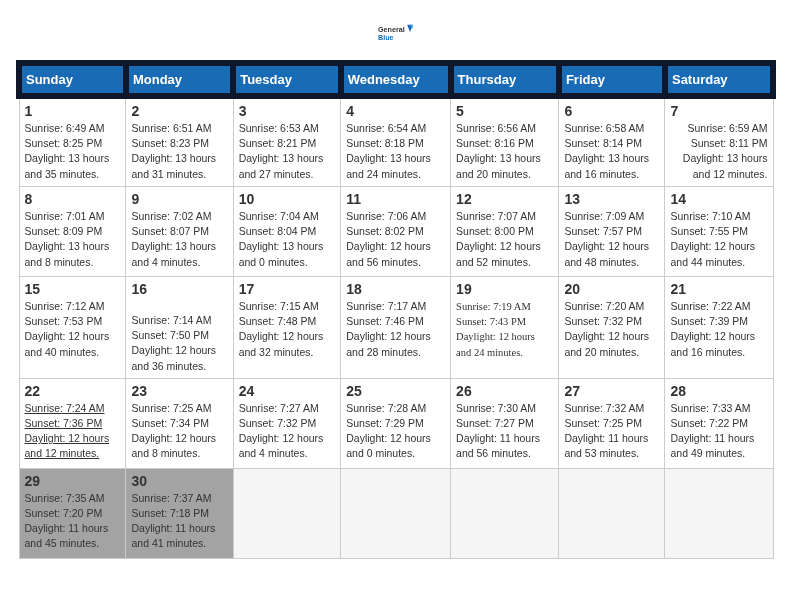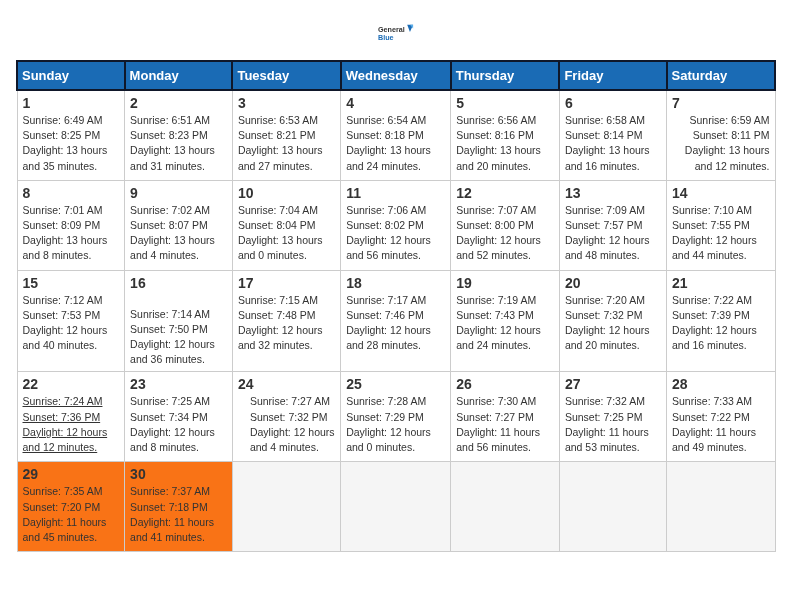--- a/index.html
+++ b/index.html
@@ -42,32 +42,32 @@
       border-collapse: collapse;
       font-size: 11px;
     }
     thead th {
       background: #1a6bb5;
       color: #fff;
       padding: 6px 4px;
       text-align: left;
       font-size: 13px;
       font-weight: bold;
-      border: 2px solid #0f172a;
+      border: 6px solid #0f172a;
     }
     tbody td {
       border: 1px solid #ccc;
       vertical-align: top;
       padding: 4px 5px;
       height: 90px;
       width: 113px;
       background: #fff;
     }
     tbody tr:last-child td {
-      background: #f97316;
+      background: #a3a3a3;
     }
     .day-num {
       font-size: 14px;
       font-weight: bold;
       color: #333;
       display: block;
       margin-bottom: 2px;
     }
     .day-info {
       color: #333;
@@ -235,21 +235,21 @@
         </td>
         <td>
           <span class="day-num">18</span>
           <div class="day-info" style="white-space: pre-line;">Sunrise: 7:17 AM
 Sunset: 7:46 PM
 Daylight: 12 hours
 and 28 minutes.</div>
         </td>
         <td>
           <span class="day-num">19</span>
-          <div class="day-info" style="white-space: pre-line;">Sunrise: 7:19 AM
+          <div class="day-info" style="white-space: pre-line; font-family: Liberation Serif, serif;">Sunrise: 7:19 AM
 Sunset: 7:43 PM
 Daylight: 12 hours
 and 24 minutes.</div>
         </td>
         <td>
           <span class="day-num">20</span>
           <div class="day-info" style="white-space: pre-line;">Sunrise: 7:20 AM
 Sunset: 7:32 PM
 Daylight: 12 hours
 and 20 minutes.</div>
@@ -272,21 +272,21 @@
         </td>
         <td>
           <span class="day-num">23</span>
           <div class="day-info" style="white-space: pre-line;">Sunrise: 7:25 AM
 Sunset: 7:34 PM
 Daylight: 12 hours
 and 8 minutes.</div>
         </td>
         <td>
           <span class="day-num">24</span>
-          <div class="day-info" style="white-space: pre-line; margin-left: 12px;">Sunrise: 7:27 AM
+          <div class="day-info" style="white-space: pre-line;">Sunrise: 7:27 AM
 Sunset: 7:32 PM
 Daylight: 12 hours
 and 4 minutes.</div>
         </td>
         <td>
           <span class="day-num">25</span>
           <div class="day-info" style="white-space: pre-line;">Sunrise: 7:28 AM
 Sunset: 7:29 PM
 Daylight: 12 hours
 and 0 minutes.</div>

